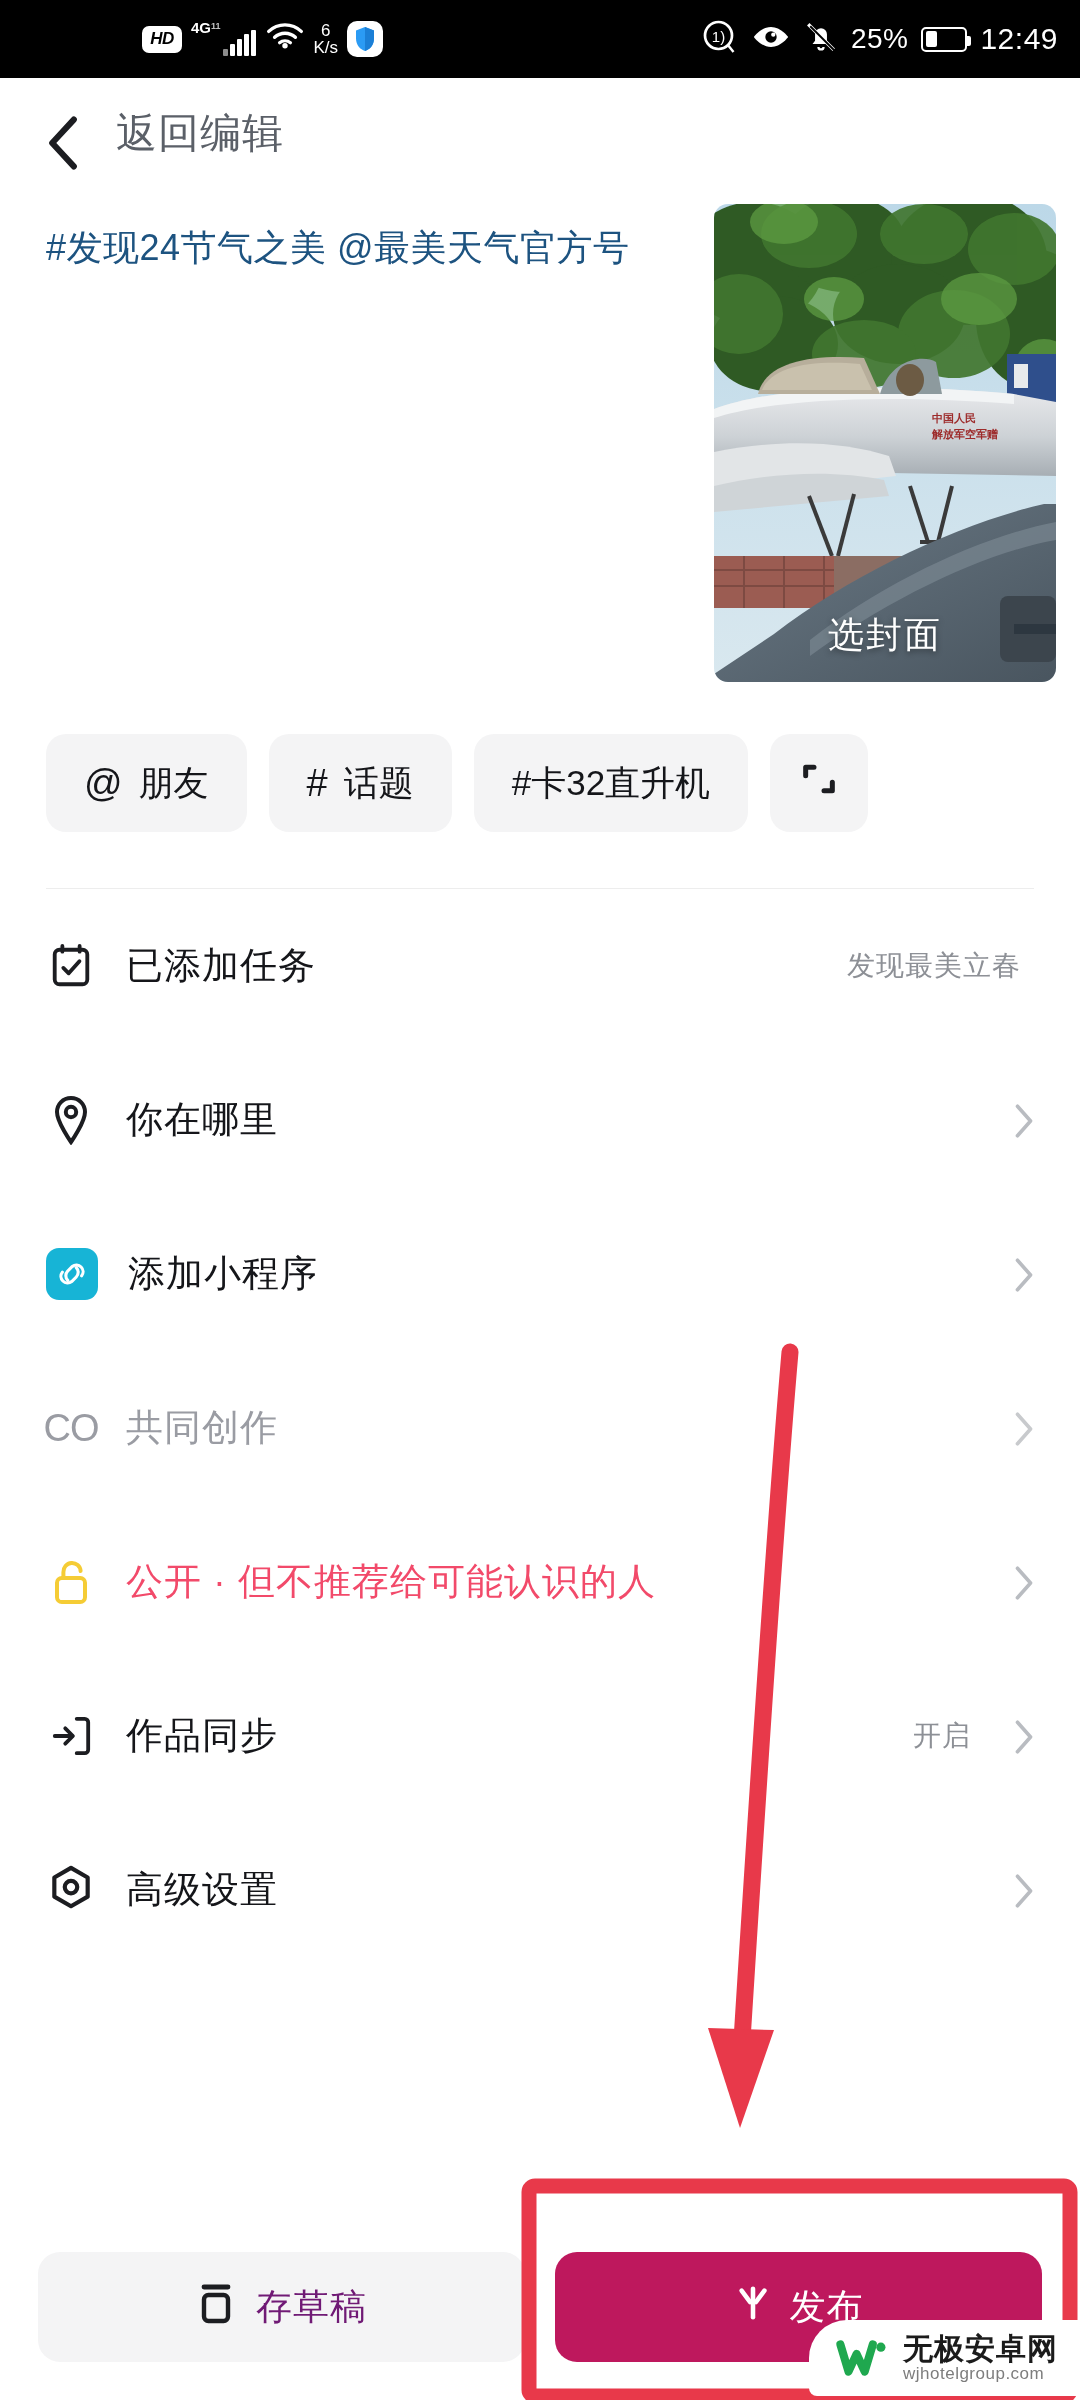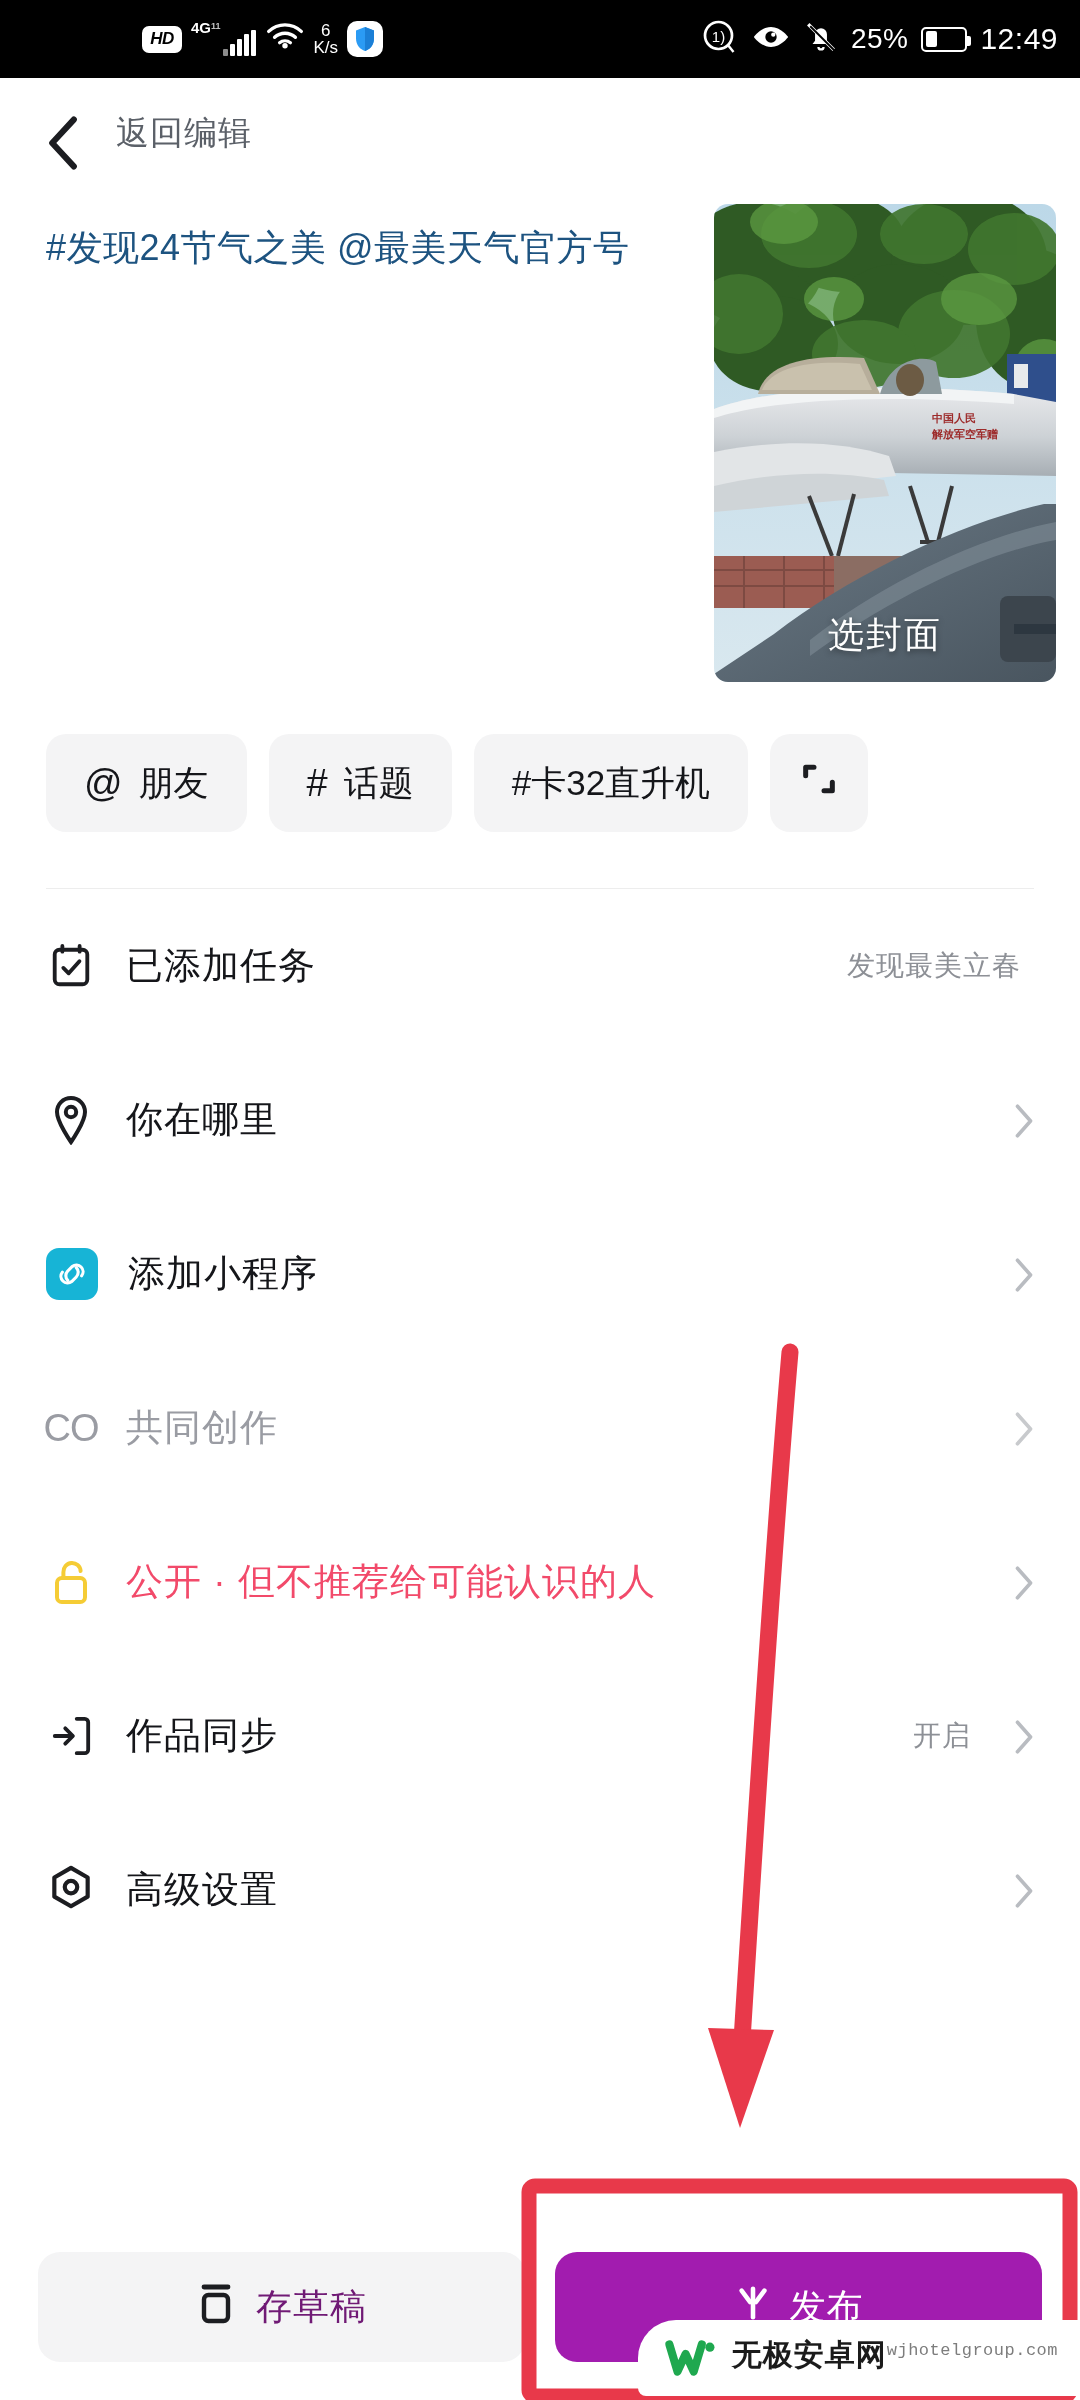--- a/index.html
+++ b/index.html
@@ -54,21 +54,21 @@
   .battery{
     width:46px;height:25px;border:2.5px solid #fff;border-radius:5px;
     position:relative;display:flex;align-items:center;padding:2.5px;
   }
   .battery::after{content:"";position:absolute;right:-6px;top:7px;width:4px;height:10px;background:#fff;border-radius:0 2px 2px 0;}
   .battery i{display:block;height:100%;width:30%;background:#fff;border-radius:2px;}
 
   
   .header{height:110px;display:flex;align-items:center;padding-left:46px;gap:36px;}
   .back-chevron{width:34px;height:34px;}
-  .header-title{font-size:33px;color:#5b6068;letter-spacing:1px;}
+  .header-title{font-size:41px;color:#5b6068;letter-spacing:1px;}
 
   
   .editor{display:flex;padding:16px 24px 0 46px;gap:0;}
   .caption{
     flex:1; color:#1d5380; font-size:36px; line-height:1.42;
     letter-spacing:0.5px; padding-top:18px; padding-right:14px;
   }
   .thumb{
     width:342px;height:478px;border-radius:14px;overflow:hidden;
     position:relative;flex:none;
@@ -115,37 +115,37 @@
   .bottombar{
     position:absolute;left:0;right:0;bottom:0;height:186px;
     background:#fff;display:flex;align-items:center;gap:30px;padding:0 38px;
   }
   .btn-draft{
     flex:1;height:110px;background:#f4f4f5;border-radius:22px;
     display:flex;align-items:center;justify-content:center;gap:20px;
     font-size:36px;color:#701a75;letter-spacing:1px;
   }
   .btn-publish{
-    flex:1;height:110px;background:#a21caf;border-radius:22px;
+    flex:1;height:110px;background:#be185d;border-radius:22px;
     display:flex;align-items:center;justify-content:center;gap:18px;
     font-size:36px;color:#fff;letter-spacing:1px;
   }
 
   
   .anno{position:absolute;inset:0;pointer-events:none;}
   .anno svg{position:absolute;inset:0;width:1080px;height:2400px;}
 
   
   .watermark{
     position:absolute;right:0;bottom:4px;height:76px;
     background:#fff;border-top-left-radius:38px;border-bottom-left-radius:8px;
     display:flex;align-items:center;gap:14px;padding:0 22px 0 26px;
   }
   .wm-logo{width:54px;height:54px;flex:none;}
-  .wm-txt{display:flex;line-height:1.05;font-family:Liberation Mono, monospace;}
+  .wm-txt{display:flex;flex-direction:column;line-height:1.05;}
   .wm-name{font-size:30px;color:#1b1b1b;letter-spacing:1px;font-weight:600;}
   .wm-url{font-size:17px;color:#7d7d7d;letter-spacing:0.5px;}
 </style>
 </head>
 <body>
 
 <div class="statusbar">
   <div class="sb-left">
     <div class="hd-badge">HD</div>
     <div class="sig-wrap">

